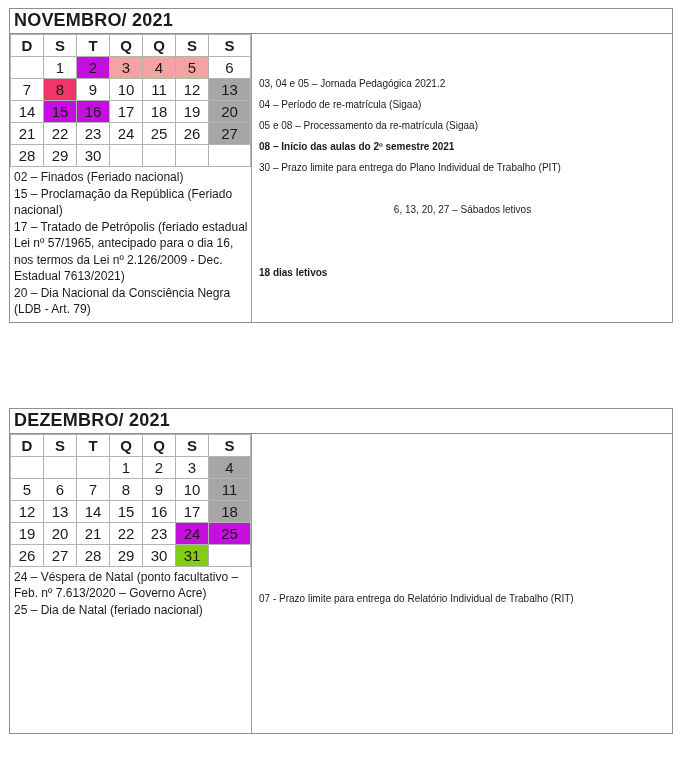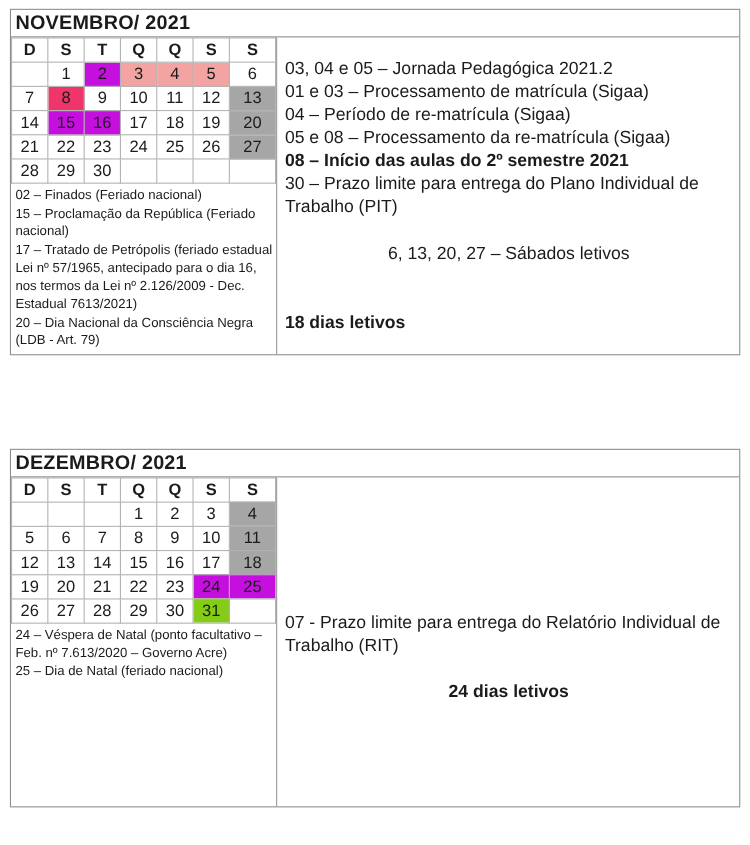--- a/index.html
+++ b/index.html
@@ -44,21 +44,21 @@
   .left-notes {
     padding:2px 3px 4px 4px;
     font-size:12px; line-height:1.38;
     flex:1;
   }
   .left-notes p { margin:0; }
   .right-col {
     flex:1;
     display:flex; flex-direction:column; justify-content:center;
     padding:4px 6px 4px 7px;
-    font-size:16px; line-height:21px;
+    font-size:10px; line-height:21px;
   }
   .right-col p { margin:0; }
   .bold { font-weight:bold; }
   .gap1 { margin-top:21px !important;text-align:center; }
   .gap2 { margin-top:42px !important; }
   .month[data-month="1"] .right-col { padding-top:34px; }
   .month[data-month="1"] .left-notes { min-height:160px; }
 </style>
 </head>
 <body>
@@ -140,21 +140,20 @@
         </table>
         <div class="left-notes">
             <p>02 – Finados (Feriado nacional)</p>
             <p>15 – Proclamação da República (Feriado nacional)</p>
             <p>17 – Tratado de Petrópolis (feriado estadual Lei nº 57/1965, antecipado para o dia 16, nos termos da Lei nº 2.126/2009 - Dec. Estadual 7613/2021)</p>
             <p>20 – Dia Nacional da Consciência Negra (LDB - Art. 79)</p>
           </div>
       </div>
       <div class="right-col">
           <p>03, 04 e 05 – Jornada Pedagógica 2021.2</p>
-          <p>01 e 03 – Processamento de matrícula (Sigaa)</p>
           <p>04 – Período de re-matrícula (Sigaa)</p>
           <p>05 e 08 – Processamento da re-matrícula (Sigaa)</p>
           <p class="bold">08 – Início das aulas do 2º semestre 2021</p>
           <p>30 – Prazo limite para entrega do Plano Individual de Trabalho (PIT)</p>
           <p class="gap1">6, 13, 20, 27 – Sábados letivos</p>
           <p class="bold gap2">18 dias letivos</p>
         </div>
     </div>
   </section>
 
@@ -231,18 +230,17 @@
               </tr>
             </tbody>
         </table>
         <div class="left-notes">
             <p>24 – Véspera de Natal (ponto facultativo – Feb. nº 7.613/2020 – Governo Acre)</p>
             <p>25 – Dia de Natal (feriado nacional)</p>
           </div>
       </div>
       <div class="right-col">
           <p>07 - Prazo limite para entrega do Relatório Individual de Trabalho (RIT)</p>
-          <p class="bold gap1">24 dias letivos</p>
         </div>
     </div>
   </section>
 
 </div>
 
 </body></html>

